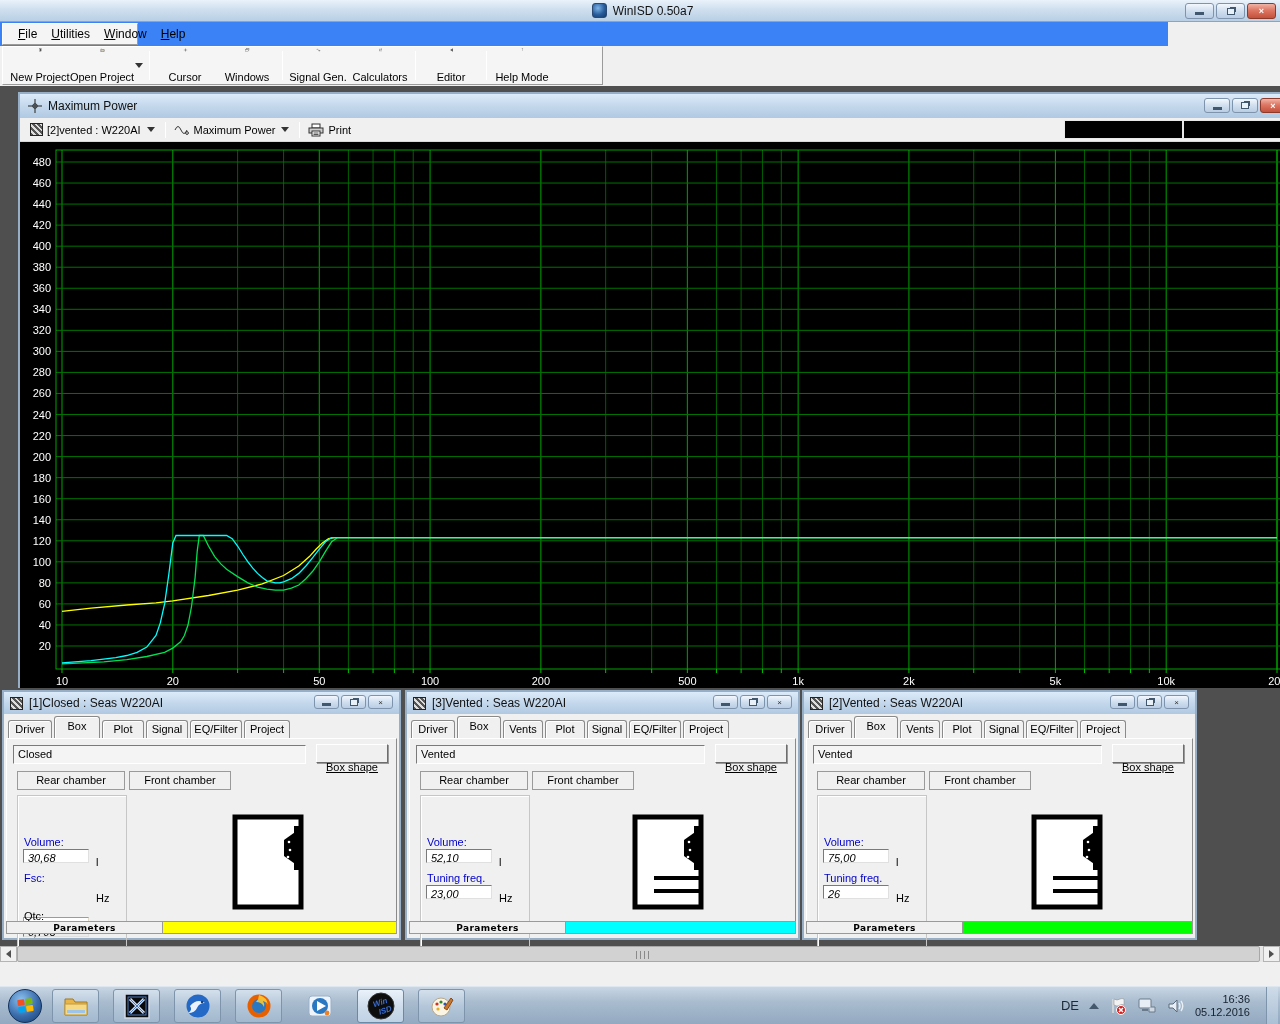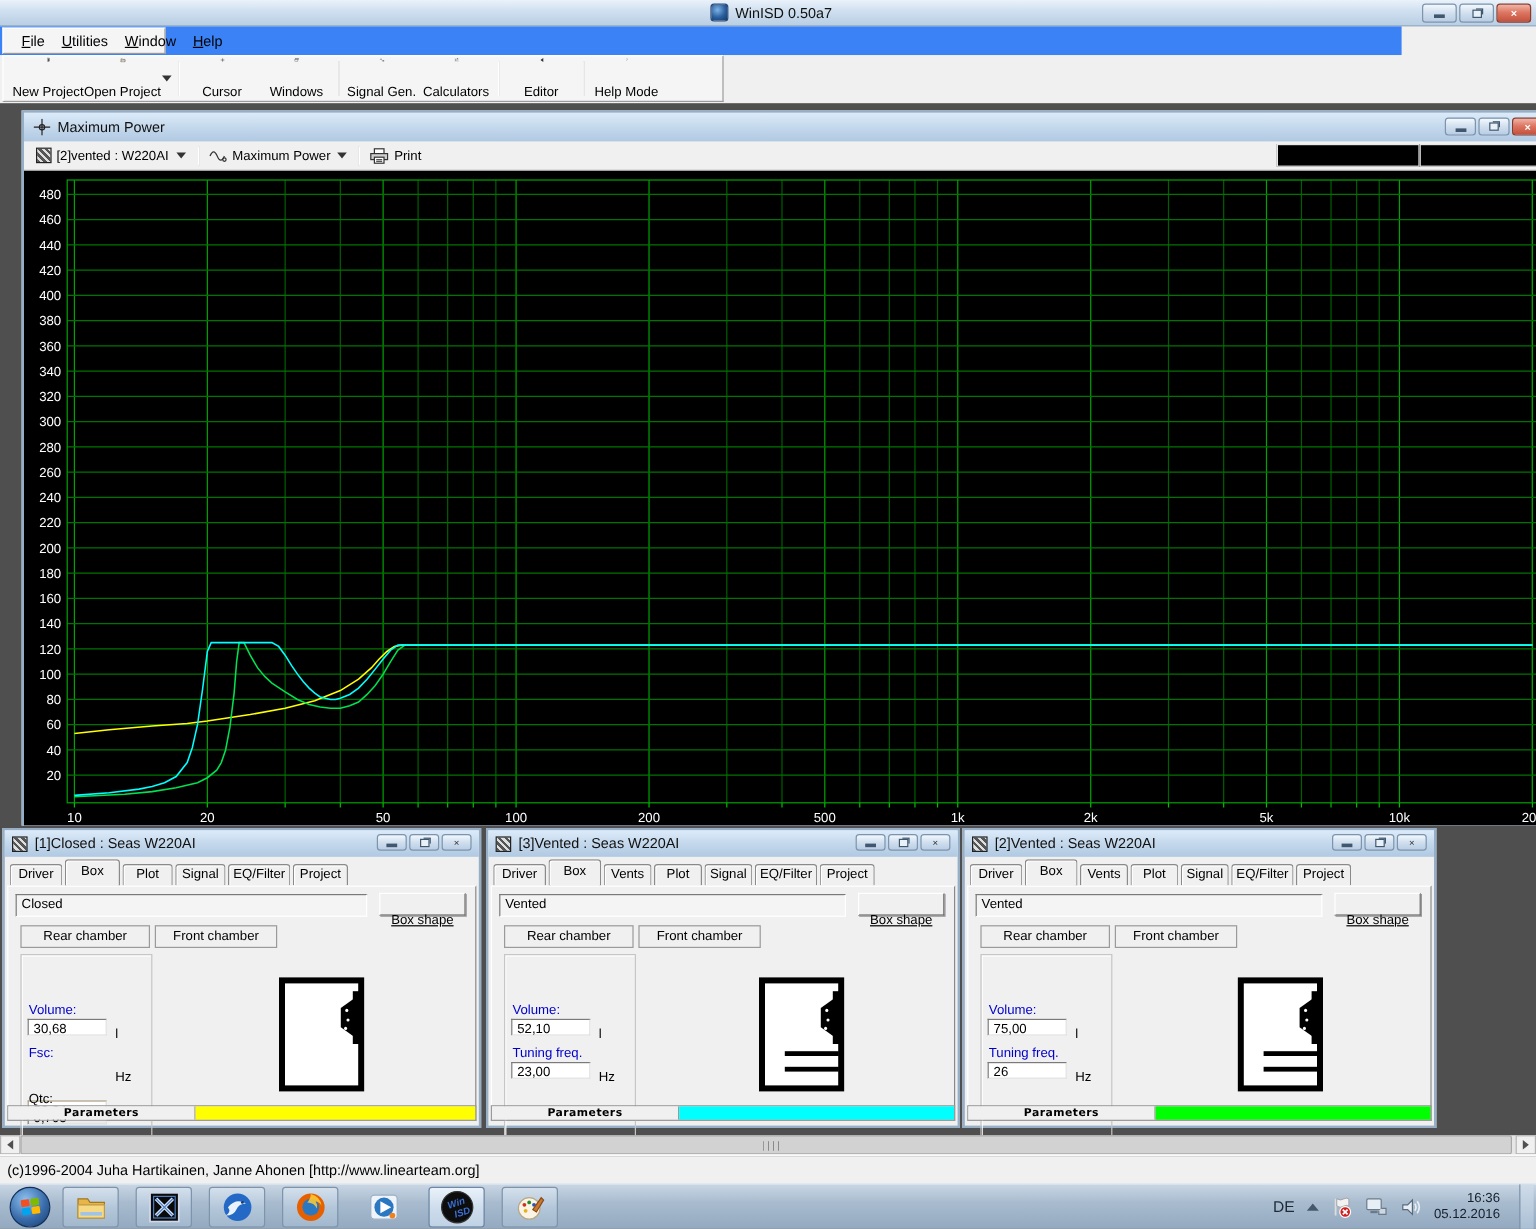--- a/index.html
+++ b/index.html
@@ -75,21 +75,21 @@
   .btn3d { background:#f0f0f0; border:1px solid; border-color:#fff #6d6d6d #6d6d6d #fff;
     box-shadow:1px 1px 0 #9a9a9a; text-align:center; font-size:11px; }
   .boxshape { position:absolute; top:5px; height:19px; width:72px; padding-top:16px;text-decoration:underline; }
   .chamber { position:absolute; top:32px; height:19px; padding-top:2px; background:#f0f0f0;
     border:1px solid #9a9a9a; text-align:center; font-size:11px; }
   .parampanel { position:absolute; left:10px; top:56px; width:110px; height:162px;
     border:1px solid #c6c6c6; box-shadow:inset 1px 1px 0 #fff; }
   .flabel { position:absolute; left:6px; font-size:11px; color:#0000cc; }
   .flabel.dark { color:#000; }
   .inp { position:absolute; left:5px; width:66px; height:14px; background:#fff;
-    border:1px solid; border-color:#7a7a7a #e0e0e0 #e0e0e0 #7a7a7a; padding:2px 16px 0 4px; font-size:11px; }
+    border:1px solid; border-color:#7a7a7a #e0e0e0 #e0e0e0 #7a7a7a; padding:2px 16px 0 4px; font-size:11px;font-style:italic; }
   .inp.gray { color:#8a8a8a; border-color:#a89a80 #e0d8c8 #e0d8c8 #a89a80; }
   .inp.dis { background:#ececec; }
   .unit { position:absolute; font-size:11px; color:#000; }
   .advanced { position:absolute; left:24px; font-size:11px; color:#000; }
   .boximg { position:absolute; top:75px; }
   .parambar-row { position:absolute; left:2px; bottom:4px; right:2px; height:13px; display:flex;
     border:1px solid #9a9a9a; }
   .parambar-label { width:156px; background:#f0f0f0; border-right:1px solid #9a9a9a;
     font-size:9px; font-weight:bold; font-family:"DejaVu Sans",sans-serif; text-align:center; padding-top:1px; letter-spacing:.4px; }
   .parambar-fill { flex:1; }
@@ -576,23 +576,20 @@
         </div>
       <div class="scr-thumb">
           <div class="grip"></div>
         </div>
       <div class="scr-btn" style="right:0;">
           <span class="tri right"></span>
         </div>
     </div>
   </div>
 
-  <div id="statusbar">
-    <span>(c)1996-2004 Juha Hartikainen, Janne Ahonen [http://www.linearteam.org]</span>
-  </div>
 
   <div id="taskbar">
     <div id="startorb">
       <div class="flag">
         <span style="background:#f25022;"></span>
           <span style="background:#7fba00;"></span>
         <span style="background:#00a4ef;"></span>
           <span style="background:#ffb900;"></span>
       </div>
     </div>

